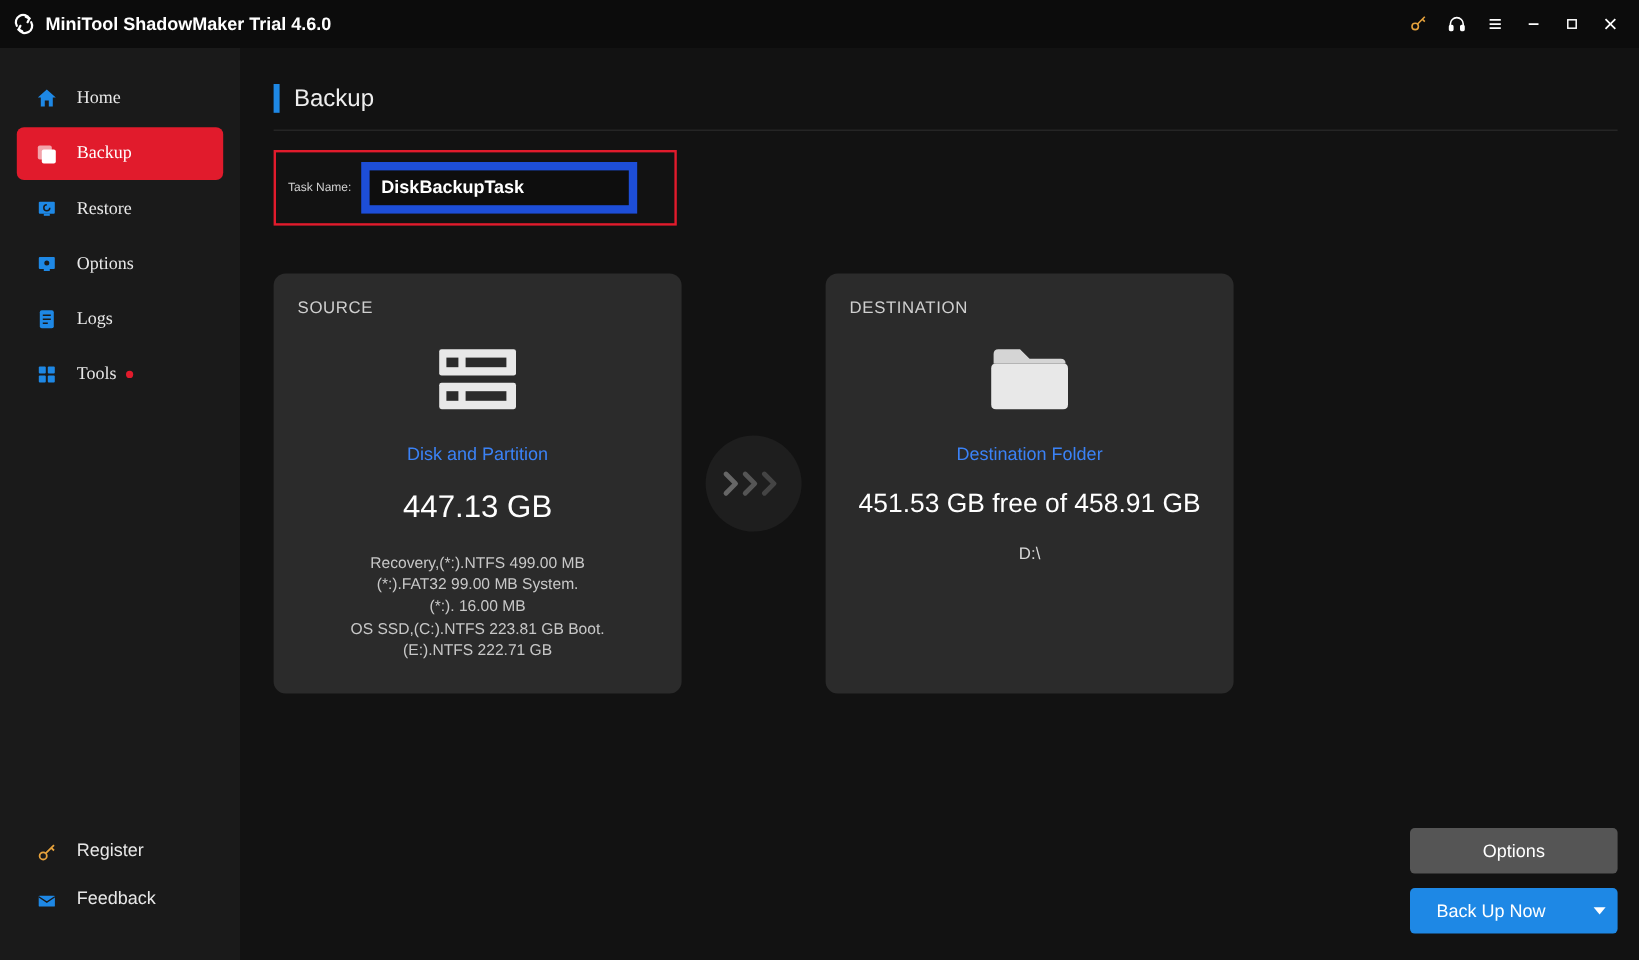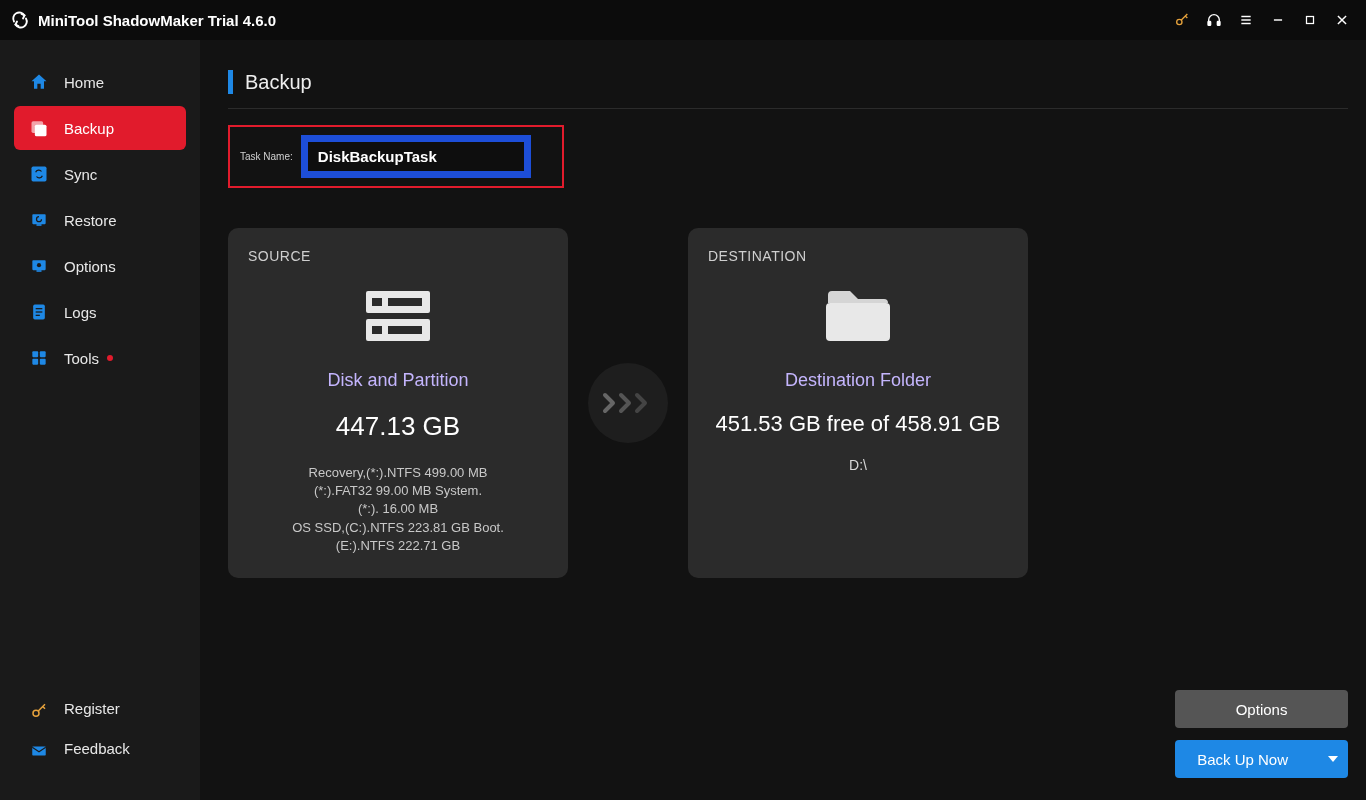--- a/index.html
+++ b/index.html
@@ -40,21 +40,21 @@
     display:flex;
     height: 760px;
   }
   .sidebar {
     width: 200px;
     background: #1a1a1a;
     display:flex;
     flex-direction:column;
     padding-top: 20px;
   }
-  .sidebar .nav { flex:1; padding: 0 14px;}
+  .sidebar .nav { flex:1; padding: 0 14px; font-family: Liberation Serif, serif;}
   .sidebar .footer-nav { padding: 0 14px 20px 14px;}
   .nav-item {
     height: 44px;
     display:flex;
     align-items:center;
     padding: 0 14px;
     border-radius: 6px;
     cursor:pointer;
     margin-bottom: 2px;
     color:#e8e8e8;
@@ -139,21 +139,21 @@
     font-size:14px;
     letter-spacing:0.5px;
     color:#cfcfcf;
     margin-bottom:18px;
   }
   .card .big-icon {
     width:80px;height:70px;
     display:flex;align-items:center;justify-content:center;
     margin-bottom:18px;
   }
-  .card .subtitle { font-size:18px;color:#c4b5fd;margin-bottom:20px;}
+  .card .subtitle { font-size:15px;color:#3b82f6;margin-bottom:20px;}
   .card .big-num { font-size:26px;color:#fff;margin-bottom:22px;}
   .card .details { font-size:13px; line-height:1.4; text-align:center;color:#c8c8c8;}
   .card .big-line { font-size:22px;color:#fff;margin-bottom:20px;}
   .card .path { font-size:14px;color:#d8d8d8;}
 
   .arrow-circle {
     width:80px;height:80px;border-radius:50%;
     background:#1e1e1e;
     display:flex;align-items:center;justify-content:center;
     margin:0 20px;
@@ -244,29 +244,20 @@
         <span>Home</span>
       </div>
       <div class="nav-item active">
         <span class="nav-icon">
           <svg width="20" height="20" viewBox="0 0 24 24" fill="#fff">
               <rect x="3" y="4" width="14" height="14" rx="2" opacity="0.6"></rect>
               <rect x="7" y="8" width="14" height="14" rx="2"></rect>
             </svg>
         </span>
         <span>Backup</span>
-      </div>
-      <div class="nav-item">
-        <span class="nav-icon">
-          <svg width="20" height="20" viewBox="0 0 24 24" fill="#1e88e5">
-              <rect x="3" y="3" width="18" height="18" rx="2"></rect>
-              <path d="M8 10 A4 4 0 0 1 15 9 M16 14 A4 4 0 0 1 9 15" stroke="#1a1a1a" stroke-width="1.5" fill="none"></path>
-            </svg>
-        </span>
-        <span>Sync</span>
       </div>
       <div class="nav-item">
         <span class="nav-icon">
           <svg width="20" height="20" viewBox="0 0 24 24" fill="#1e88e5">
               <rect x="4" y="5" width="16" height="12" rx="1"></rect>
               <rect x="9" y="17" width="6" height="2"></rect>
               <path d="M12 8 A3 3 0 1 0 15 11" stroke="#1a1a1a" stroke-width="1.5" fill="none"></path>
             </svg>
         </span>
         <span>Restore</span>

